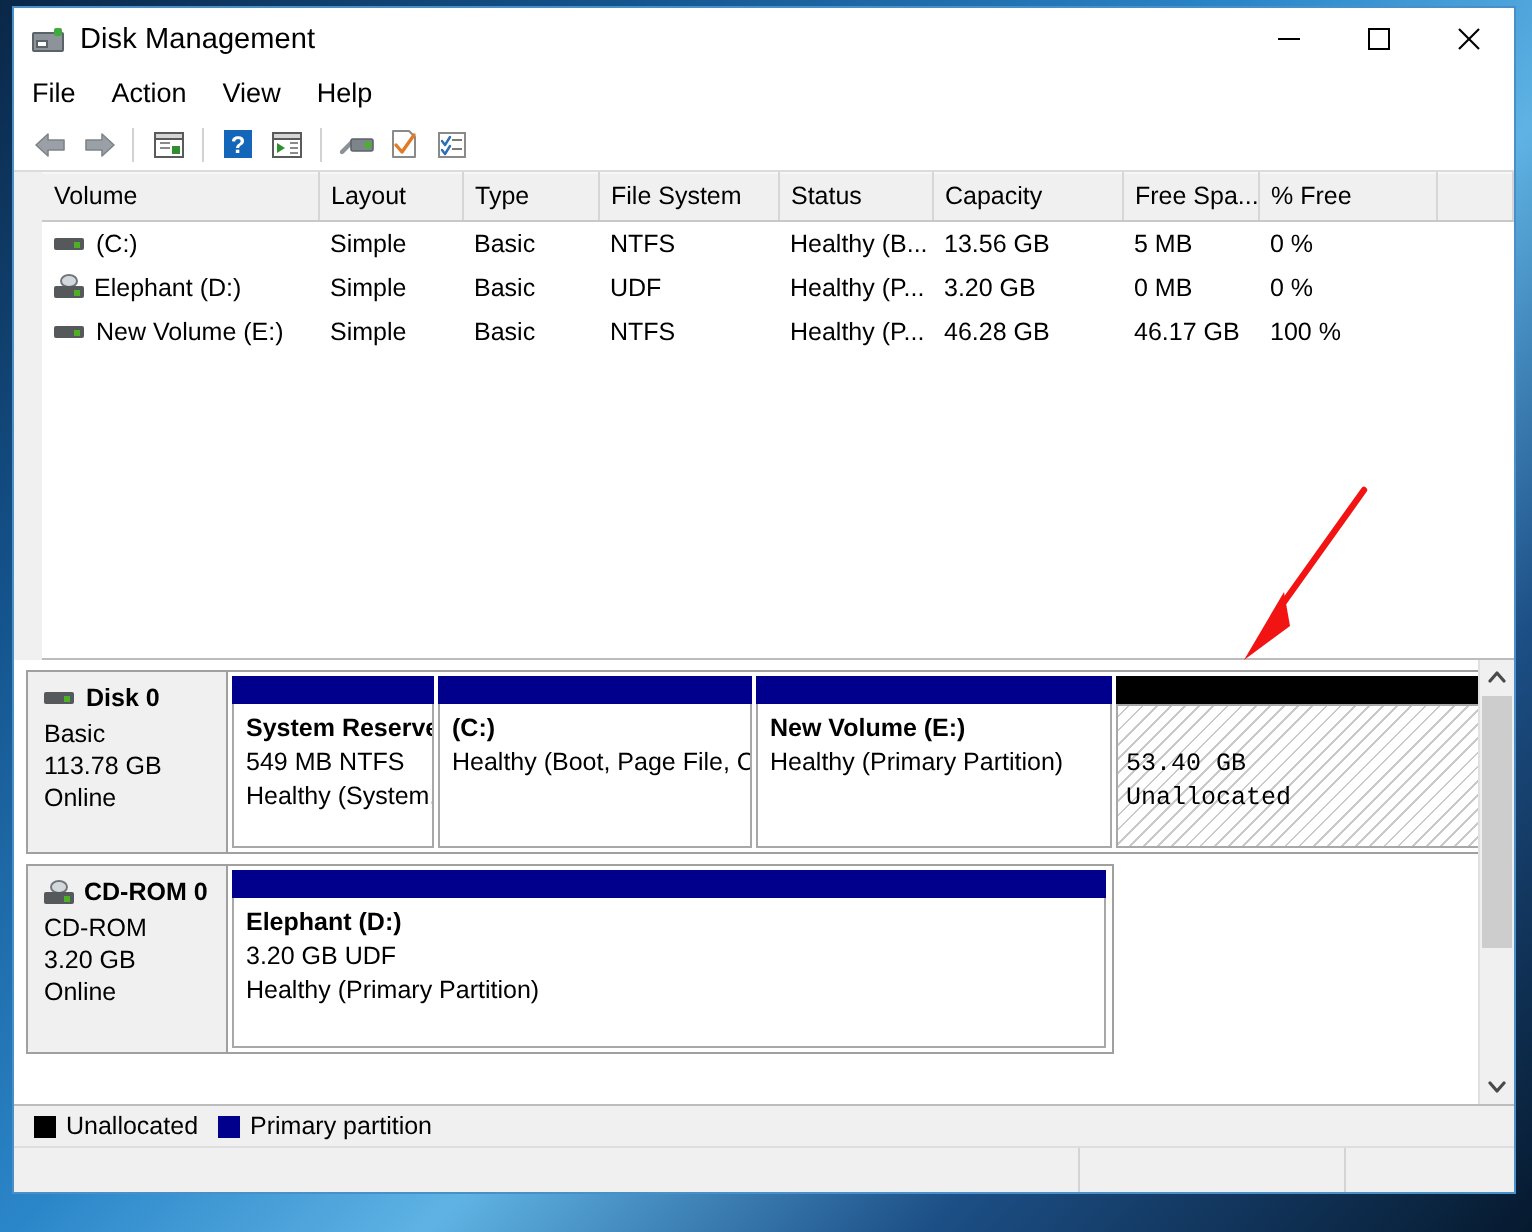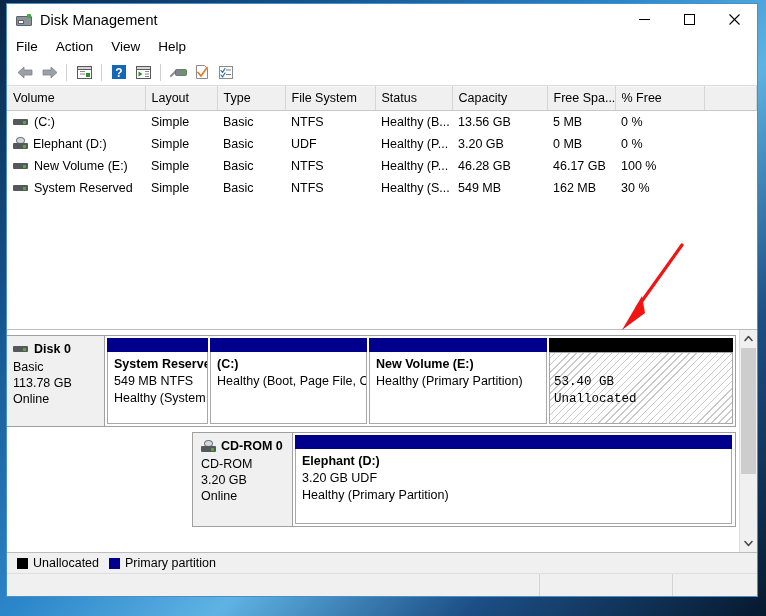--- a/index.html
+++ b/index.html
@@ -105,20 +105,21 @@
     position: relative;
   }
   
   .listpane {
     background: #ffffff;
     flex: none;
     height: 243px;
     position: relative;
     border-bottom: 1px solid #bcbcbc;
     overflow: hidden;
+    margin-left: 14px;
   }
   table.vol {
     border-collapse: collapse;
     width: 100%;
     font-size: 12.5px;
     table-layout: fixed;
   }
   table.vol th {
     background: #f0f0f0;
     border-right: 1px solid #d6d6d6;
@@ -195,21 +196,20 @@
   }
   .gp-inner {
     position: absolute;
     left: 0; top: 0; right: 17px; bottom: 0;
     overflow: hidden;
   }
   .diskrow {
     display: flex;
     margin: 5px 4px 0 6px;
     box-sizing: border-box;
-    justify-content: flex-end;
   }
   .diskinfo {
     width: 101px;
     flex: none;
     border: 1px solid #a0a0a0;
     background: #f0f0f0;
     box-sizing: border-box;
     padding: 6px 6px 4px 8px;
     font-size: 12.5px;
     color: #000;
@@ -504,39 +504,20 @@
           </td>
           <td>Simple</td>
           <td>Basic</td>
           <td>NTFS</td>
           <td>Healthy (P...</td>
           <td>46.28 GB</td>
           <td>46.17 GB</td>
           <td>100 %</td>
           <td></td>
         </tr>
-        <tr>
-          <td class="volcell">
-            <span class="volname">
-              <span class="drv">
-                  <span class="drv-b"></span>
-                  <span class="drv-l"></span>
-                </span>
-              <span>System Reserved</span>
-            </span>
-          </td>
-          <td>Simple</td>
-          <td>Basic</td>
-          <td>NTFS</td>
-          <td>Healthy (S...</td>
-          <td>549 MB</td>
-          <td>162 MB</td>
-          <td>30 %</td>
-          <td></td>
-        </tr>
       </tbody>
     </table>
   </div>
 
   <div class="graphpane">
     <div class="gp-inner">
 
       <div class="diskrow" style="height:92px;">
         <div class="diskinfo">
           <div class="dtitle">

